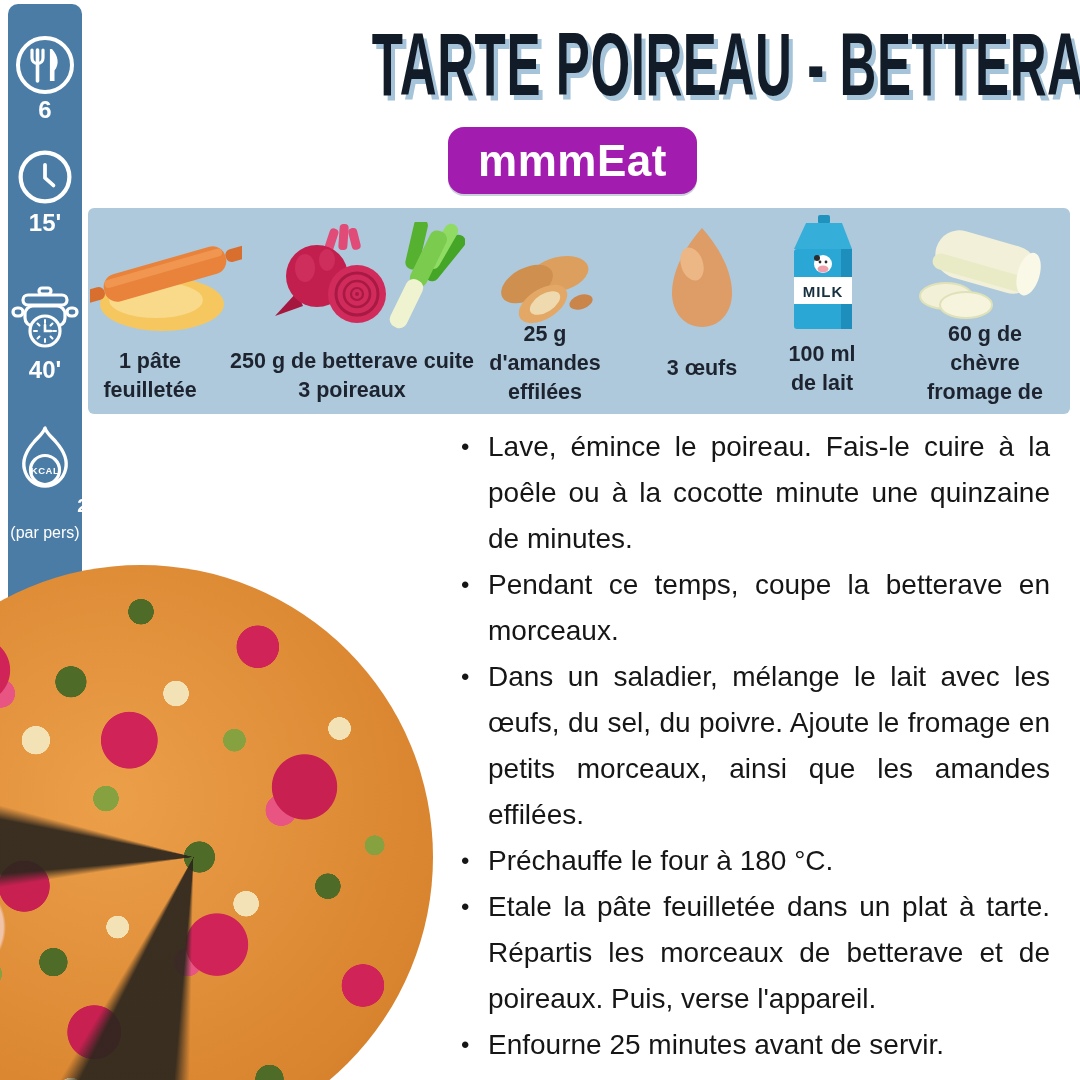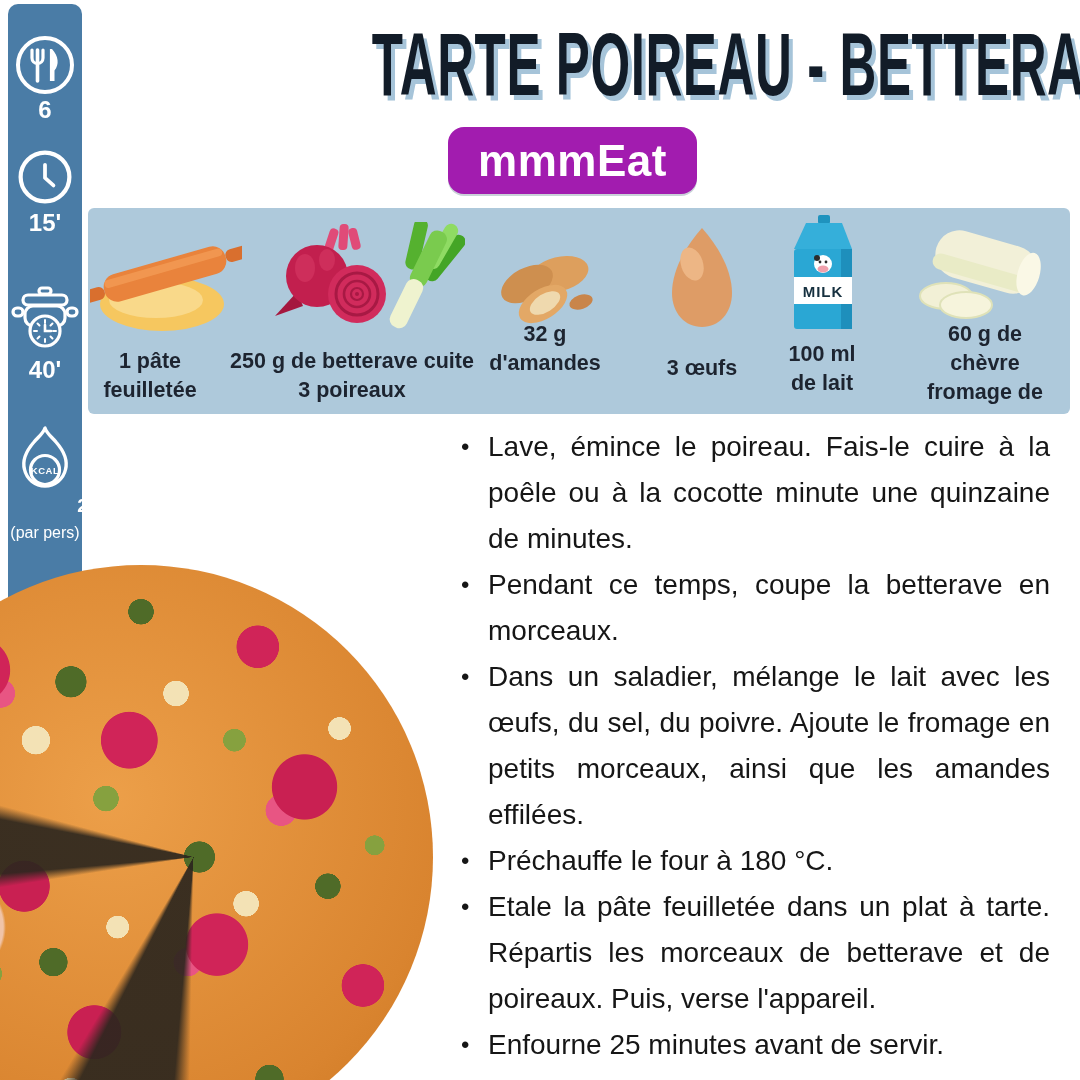--- a/index.html
+++ b/index.html
@@ -182,22 +182,23 @@
     </div>
 
     <svg style="left:405px;top:32px;" width="104" height="92" viewBox="0 0 104 92">
       <ellipse cx="66" cy="34" rx="30" ry="17" fill="#DD9F5D" transform="rotate(-14 66 34)"></ellipse>
       <ellipse cx="34" cy="44" rx="28" ry="16" fill="#CE8F4F" transform="rotate(-28 34 44)"></ellipse>
       <ellipse cx="50" cy="64" rx="27" ry="15" fill="#E3A866" transform="rotate(-32 50 64)"></ellipse>
       <ellipse cx="52" cy="63" rx="17" ry="9" fill="#EFD9AE" transform="rotate(-32 52 63)"></ellipse>
       <ellipse cx="88" cy="62" rx="12" ry="7" fill="#C9854A" transform="rotate(-18 88 62)"></ellipse>
     </svg>
     <div class="ing-label" style="left:372px;top:112px;width:170px;">
-      <div>32 g</div>
+      <div>25 g</div>
       <div>d'amandes</div>
+      <div>effilées</div>
     </div>
 
     <svg style="left:574px;top:14px;" width="80" height="110" viewBox="0 0 80 110">
       <path d="M40 6 C58 26 70 50 70 71 C70 91 57 105 40 105 C23 105 10 91 10 71 C10 50 22 26 40 6 Z" fill="#DE9C66"></path>
       <ellipse cx="30" cy="42" rx="11" ry="17" fill="#EDB685" transform="rotate(-18 30 42)"></ellipse>
     </svg>
     <div class="ing-label" style="left:544px;top:146px;width:140px;">
       <div>3 œufs</div>
     </div>
 

